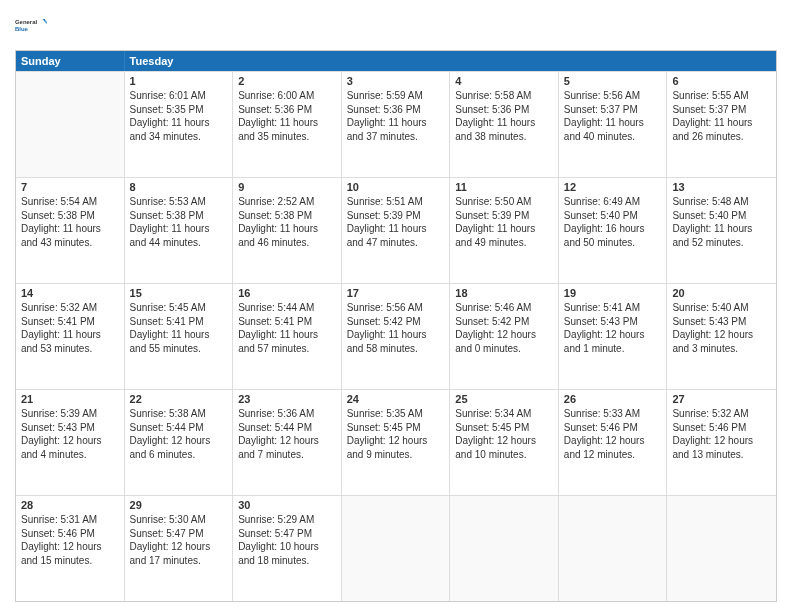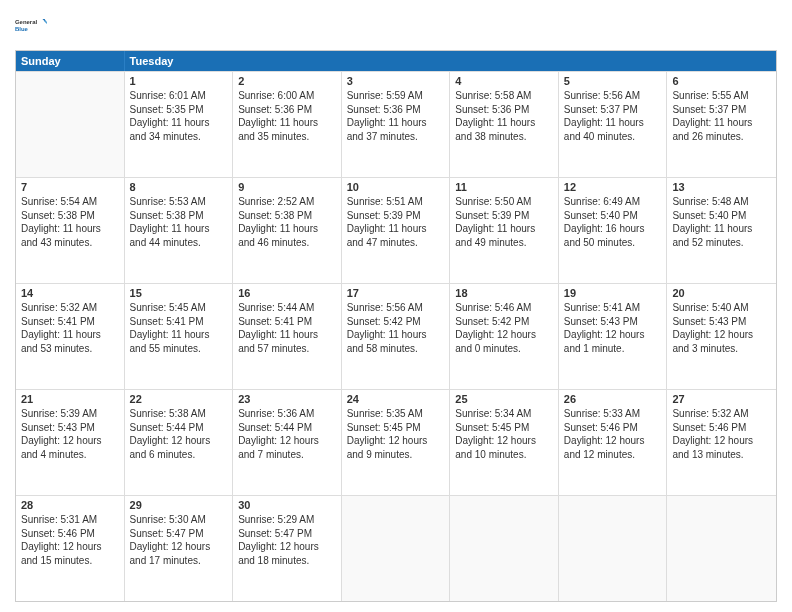--- a/index.html
+++ b/index.html
@@ -359,21 +359,21 @@
           <span>Sunrise: 5:30 AM</span><br>
           <span>Sunset: 5:47 PM</span><br>
           <span>Daylight: 12 hours and 17 minutes.</span>
         </div>
       </div>
           <div class="cal-cell">
         <span class="day-num">30</span>
         <div class="cell-info">
           <span>Sunrise: 5:29 AM</span><br>
           <span>Sunset: 5:47 PM</span><br>
-          <span>Daylight: 12 hours and 18 minutes.</span>
+          <span>Daylight: 10 hours and 18 minutes.</span>
         </div>
       </div>
           <div class="cal-cell empty"></div>
           <div class="cal-cell empty"></div>
           <div class="cal-cell empty"></div>
           <div class="cal-cell empty"></div>
         </div>
       </div>
   </div>
 </div>

